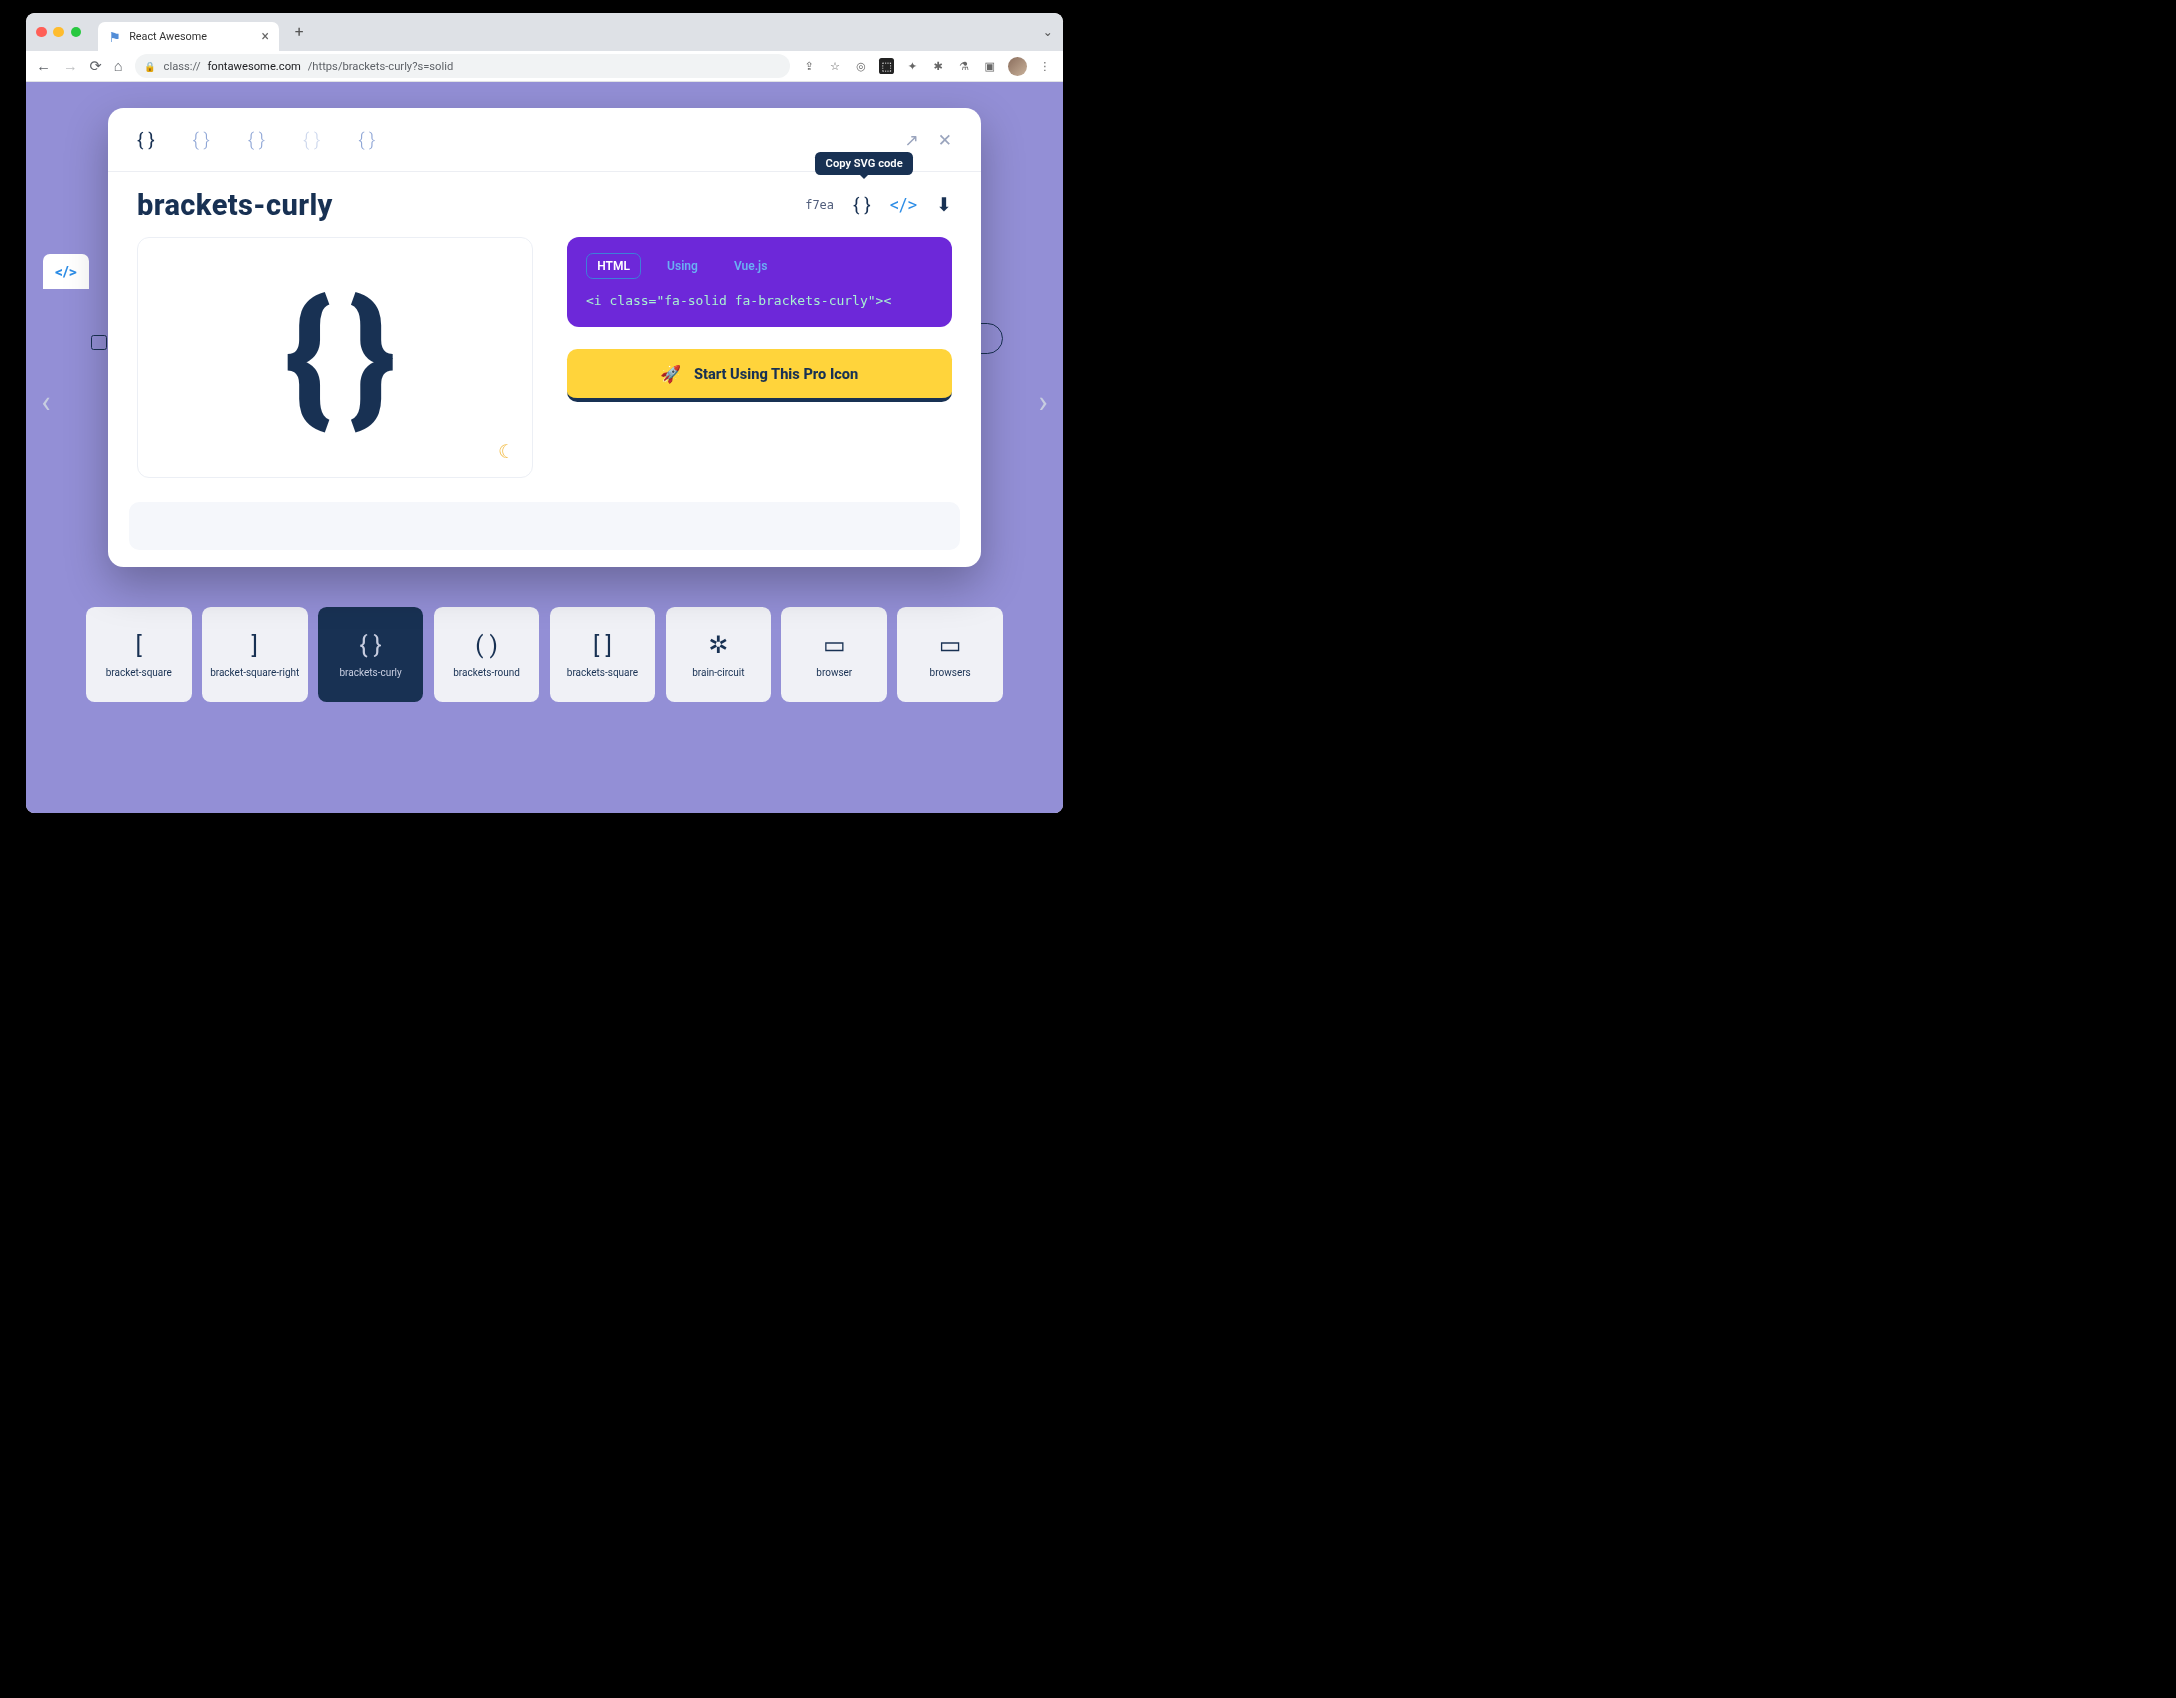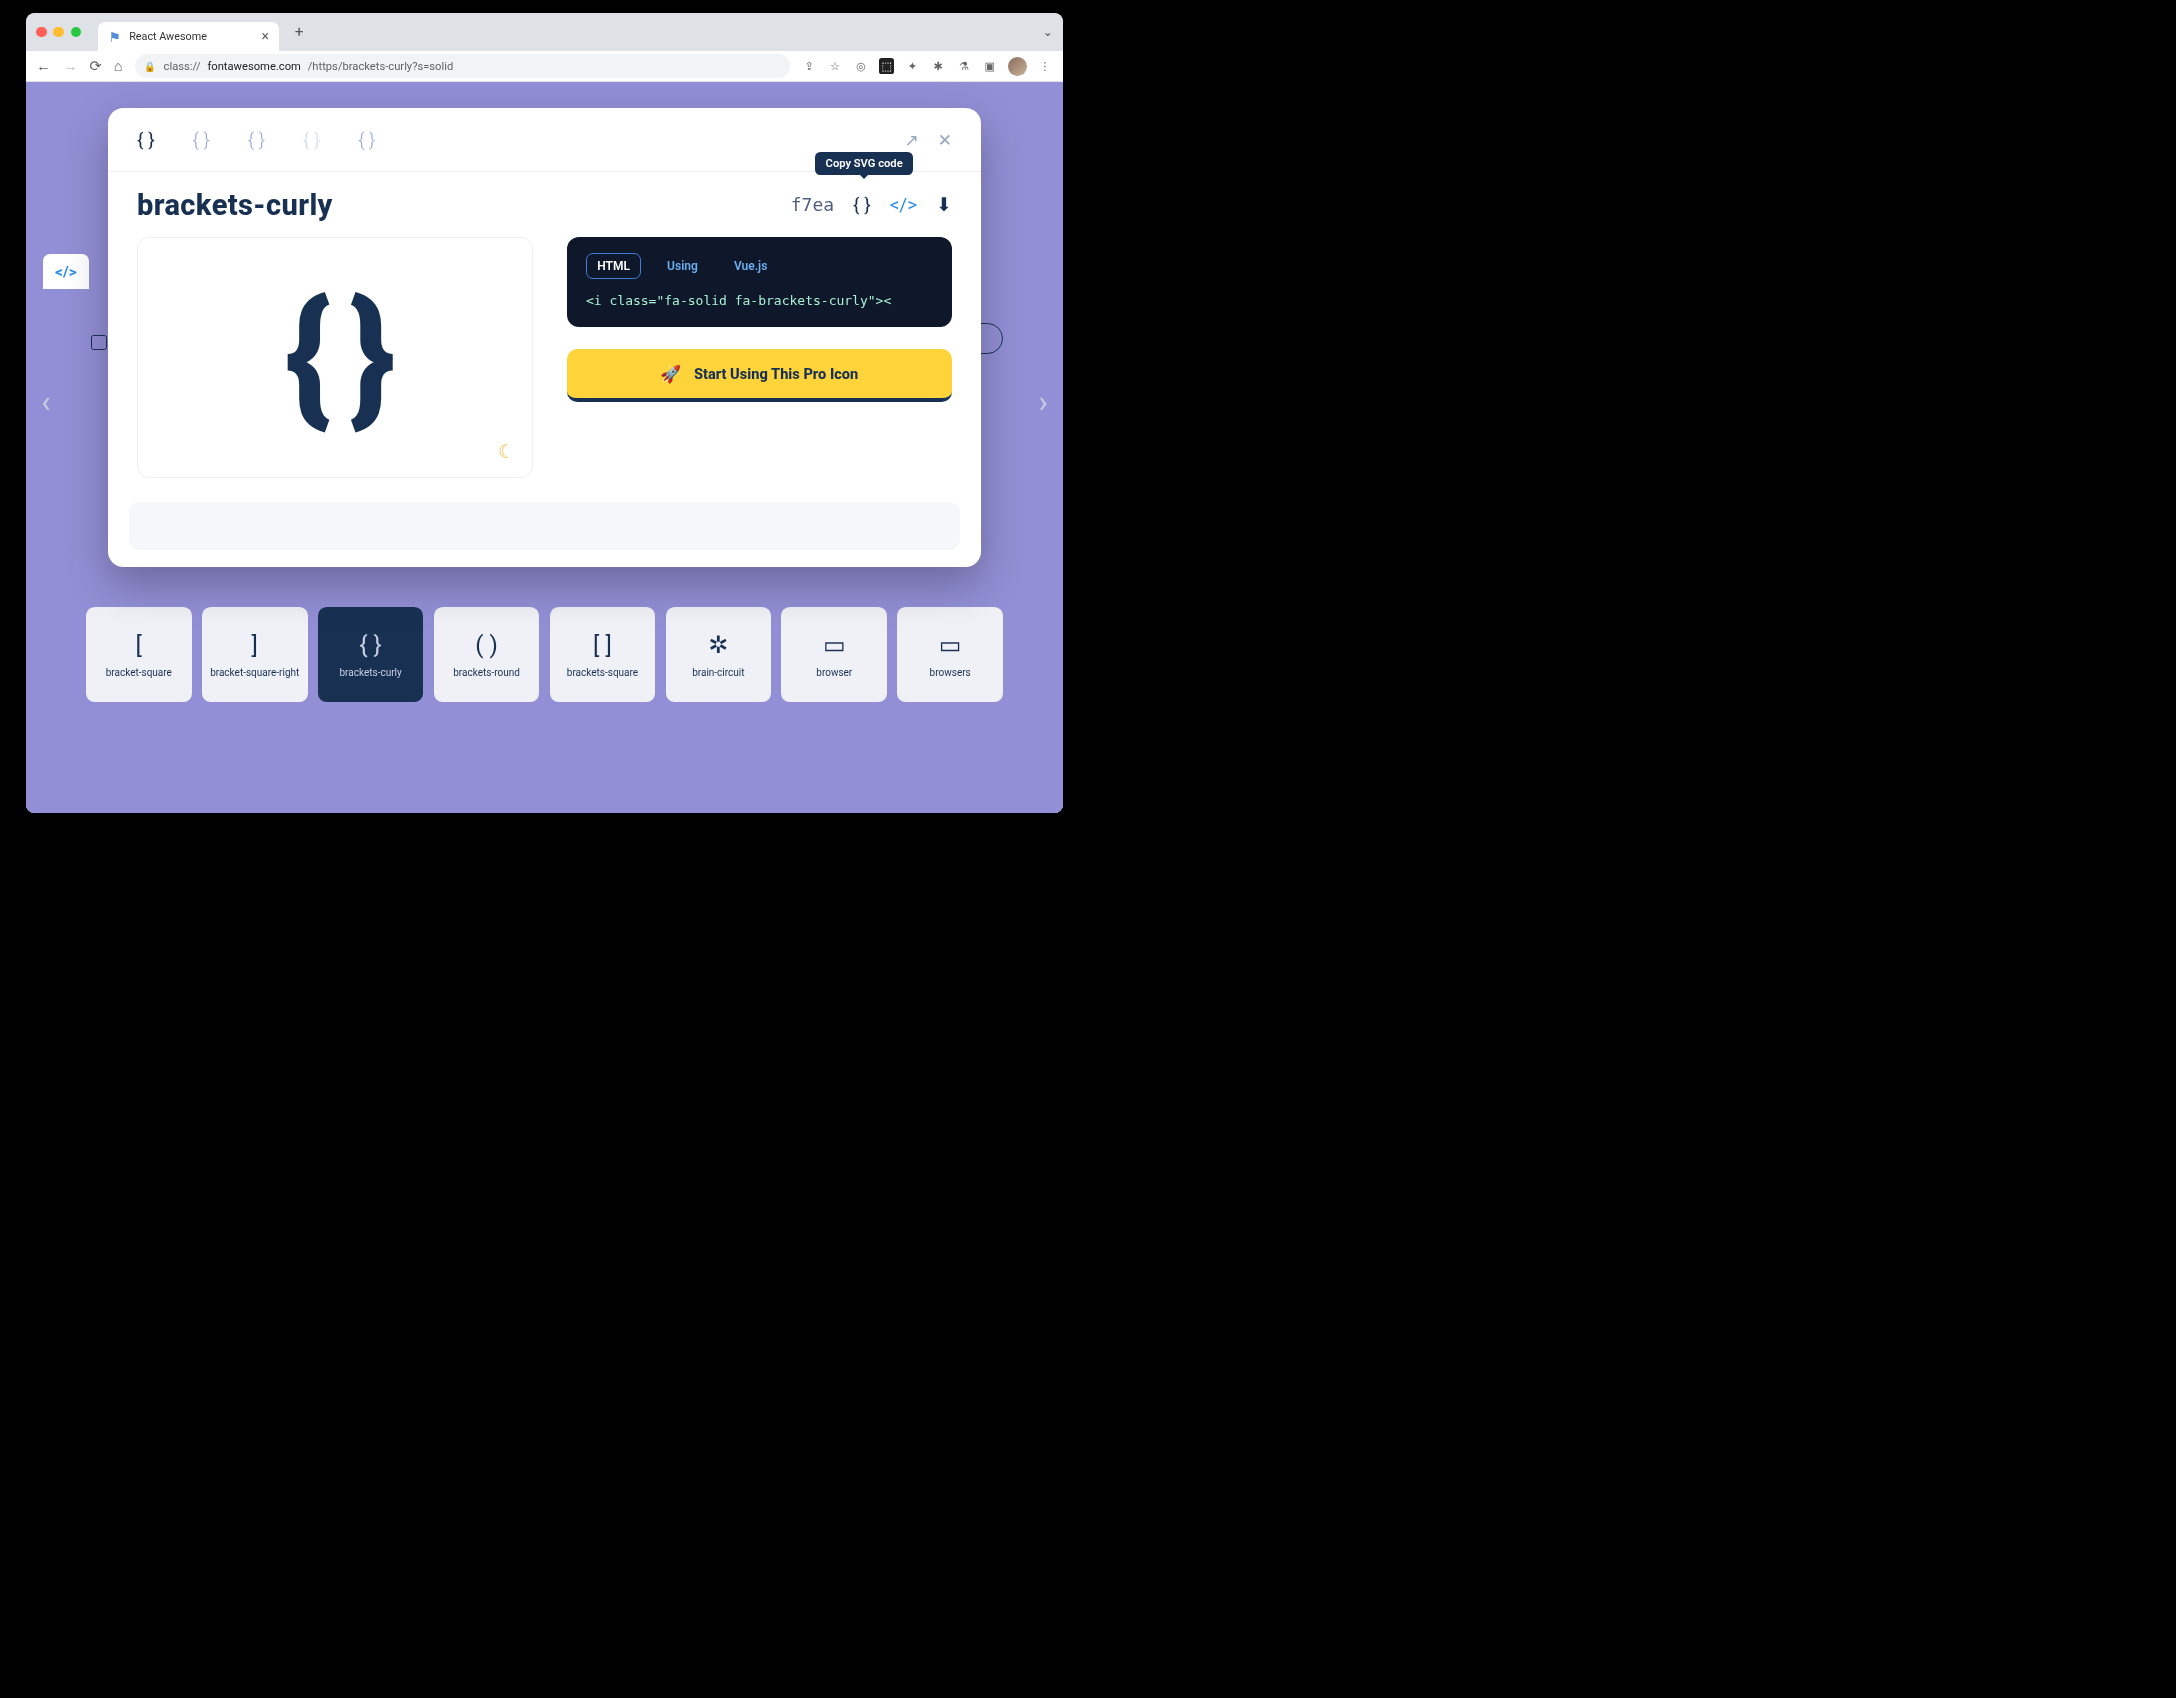--- a/index.html
+++ b/index.html
@@ -47,33 +47,33 @@
 .style-row { display:flex; gap:38px; }
 .style-ico { font-size:19px; color:#183153; }
 .style-ico.dim { color:#8fa6d6; font-weight:300; }
 .hdr-right { display:flex; gap:19px; }
 .hdr-act { font-size:17px; color:#9aa4bd; }
 
 .modal-body { padding:15.5px 29px 8.6px; }
 .title-row { display:flex; justify-content:space-between; margin-bottom:15.5px; position:relative; }
 .icon-title { font-size:29px; font-weight:800; color:#183153; letter-spacing:0.4px; }
 .title-right { display:flex; align-items:center; gap:19px; }
-.unicode { font-family:monospace; font-size:18px; color:#515e7c; }
+.unicode { font-family:monospace; font-size:12px; color:#515e7c; }
 .action-ico { font-size:19px; color:#183153; }
 .action-ico.blue { color:#2d8de6; }
 .tooltip { position:absolute; right:39px; top:-36px; background:#183153; color:#fff; font-size:11.2px; font-weight:600; padding:5.2px 10.3px; border-radius:5.2px; }
 .tooltip::after { content:""; position:absolute; bottom:-4.3px; left:50%; margin-left:-4.3px; border:4.3px solid transparent; border-top-color:#183153; border-bottom:none; }
 
 .cols { display:grid; grid-template-columns:396px 1fr; gap:34px; align-items:start; }
 .preview { border:1.3px solid #eceff5; border-radius:12px; height:241px; display:flex; align-items:center; justify-content:center; position:relative; }
 .big-curly { font-size:146px; font-weight:900; color:#183153; letter-spacing:-10.3px; }
 .moon { position:absolute; right:17px; bottom:13.8px; font-size:19px; color:#f3bf4e;}
 
 .right-col { display:flex; flex-direction:column; gap:22.4px; }
-.code-box { background:#0f172a; border-radius:12px; padding:15.5px 19px 19px; }
+.code-box { background:#6d28d9; border-radius:12px; padding:15.5px 19px 19px; }
 .code-tabs { display:flex; gap:15.5px; margin-bottom:13.8px; align-items:center; }
 .code-tab { color:#6ab0f3; font-size:12px; font-weight:600; padding:5.2px 10.3px; border-radius:6.9px; }
 .code-tab.active { border:1.7px solid #3d7fd9; color:#fff; }
 .code-line { font-family:Menlo,Consolas,monospace; color:#a8f0d2; font-size:13px; white-space:nowrap; overflow:hidden; }
 
 .cta { background:#ffd43b; border:none; border-bottom:4.3px solid #183153; border-radius:10.3px; height:53px; display:flex; align-items:center; justify-content:center; gap:12px; font-size:14.6px; font-weight:800; color:#183153; }
 .cta-ico { font-size:17px; }
 
 .chips { display:flex; justify-content:center; gap:13.8px; margin-top:29px; }
 .chip { background:#e7edf8; color:#314c82; font-size:9.5px; font-weight:800; letter-spacing:0.4px; padding:6px 13.8px; border-radius:860px; }

